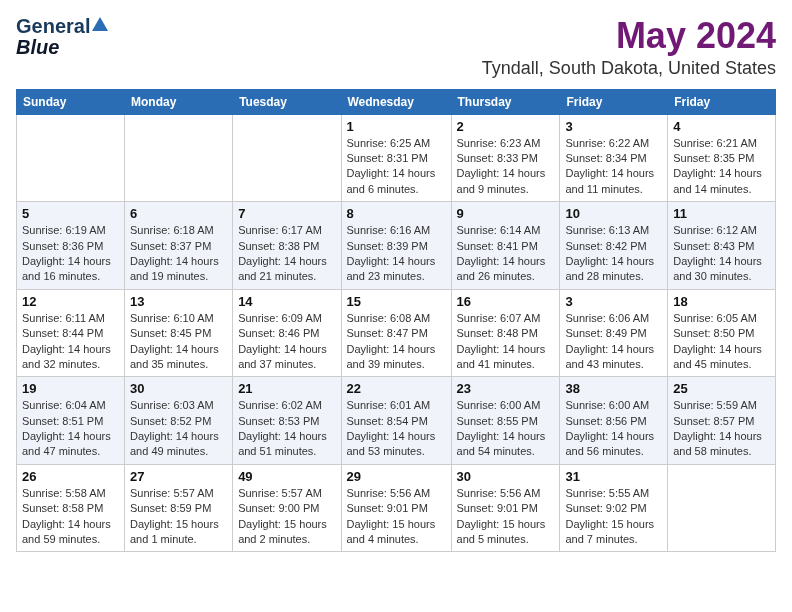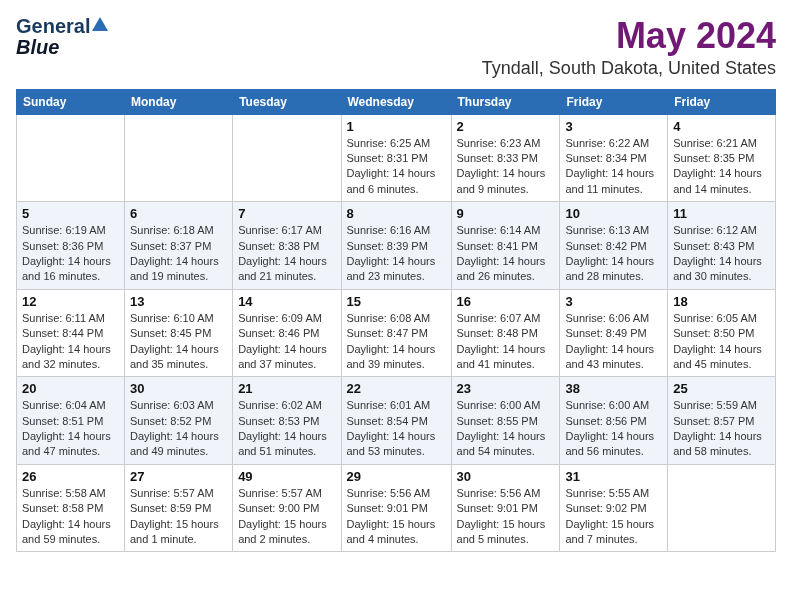--- a/index.html
+++ b/index.html
@@ -193,21 +193,21 @@
           <div class="day-num">3</div>
           <div class="day-info">Sunrise: 6:06 AM<br>Sunset: 8:49 PM<br>Daylight: 14 hours and 43 minutes.</div>
         </td>
         <td>
           <div class="day-num">18</div>
           <div class="day-info">Sunrise: 6:05 AM<br>Sunset: 8:50 PM<br>Daylight: 14 hours and 45 minutes.</div>
         </td>
       </tr>
       <tr class="alt-row">
         <td>
-          <div class="day-num">20</div>
+          <div class="day-num">19</div>
           <div class="day-info">Sunrise: 6:04 AM<br>Sunset: 8:51 PM<br>Daylight: 14 hours and 47 minutes.</div>
         </td>
         <td>
           <div class="day-num">30</div>
           <div class="day-info">Sunrise: 6:03 AM<br>Sunset: 8:52 PM<br>Daylight: 14 hours and 49 minutes.</div>
         </td>
         <td>
           <div class="day-num">21</div>
           <div class="day-info">Sunrise: 6:02 AM<br>Sunset: 8:53 PM<br>Daylight: 14 hours and 51 minutes.</div>
         </td>

